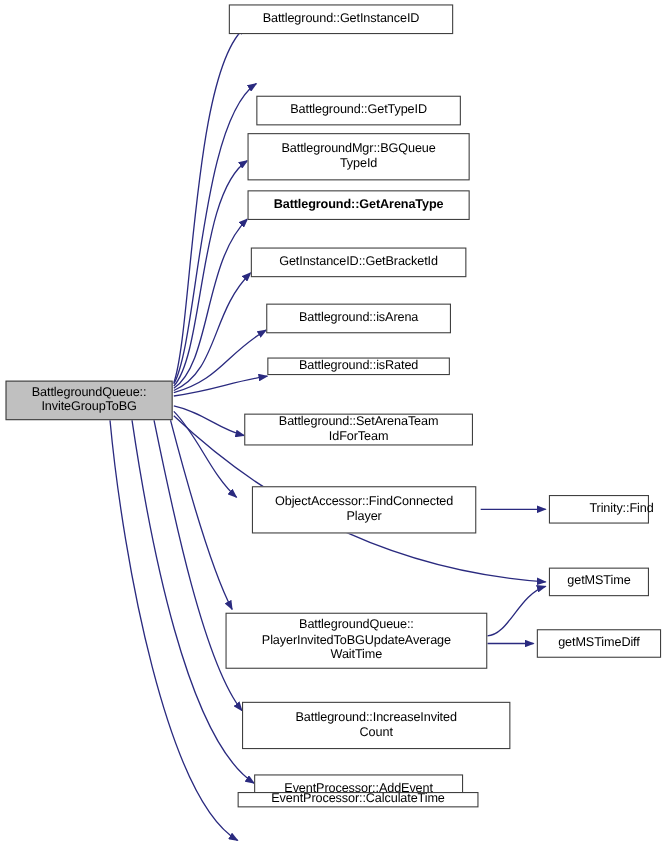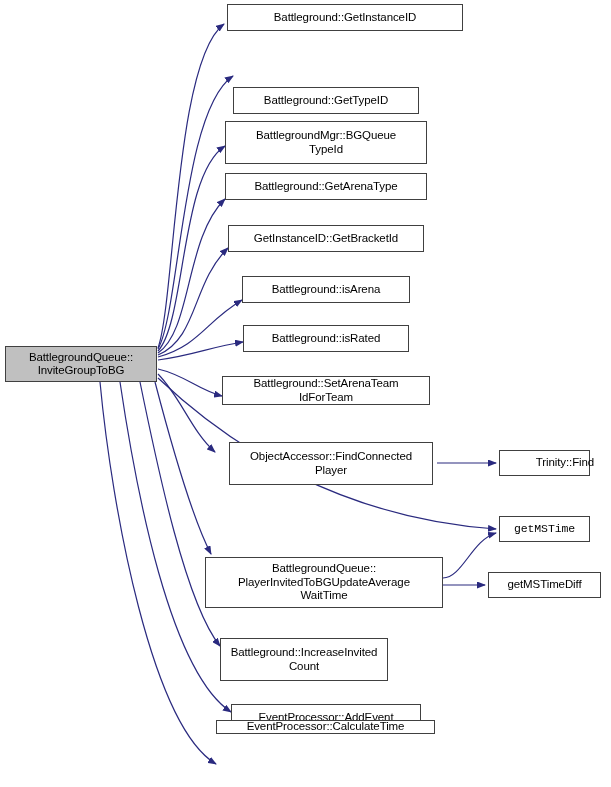--- a/index.html
+++ b/index.html
@@ -74,37 +74,37 @@
         <path d="M 100,382 C 112,510 152,726 216,764" fill="none" stroke="#2a2a7f" stroke-width="1.2" marker-end="url(#arrowhead)"></path>
         <path d="M 437,463 L 496,463" fill="none" stroke="#2a2a7f" stroke-width="1.2" marker-end="url(#arrowhead)"></path>
         <path d="M 443,578 C 462,578 472,540 496,533" fill="none" stroke="#2a2a7f" stroke-width="1.2" marker-end="url(#arrowhead)"></path>
         <path d="M 443,585 L 485,585" fill="none" stroke="#2a2a7f" stroke-width="1.2" marker-end="url(#arrowhead)"></path>
       </g>
   </svg>
 
   <div id="nodes-group">
       <div class="node root" style="left: 5px; top: 346px; width: 152px; height: 36px;">BattlegroundQueue::
 InviteGroupToBG</div>
-      <div class="node" style="left: 227px; top: 4px; width: 236px; height: 27px;">Battleground::GetInstanceID</div>
+      <div class="node" style="left: 208px; top: 4px; width: 204px; height: 27px;">Battleground::GetInstanceID</div>
       <div class="node" style="left: 233px; top: 56px; width: 186px; height: 27px; margin-top: 31px;">Battleground::GetTypeID</div>
       <div class="node" style="left: 225px; top: 104px; width: 202px; height: 43px; margin-top: 17px;">BattlegroundMgr::BGQueue
 TypeId</div>
-      <div class="node" style="left: 225px; top: 173px; width: 202px; height: 27px;">Battleground::GetArenaType</div>
+      <div class="node" style="left: 225px; top: 173px; width: 202px; height: 27px; font-weight: bold;">Battleground::GetArenaType</div>
       <div class="node" style="left: 228px; top: 225px; width: 196px; height: 27px;">GetInstanceID::GetBracketId</div>
       <div class="node" style="left: 242px; top: 276px; width: 168px; height: 27px;">Battleground::isArena</div>
-      <div class="node" style="left: 243px; top: 325px; width: 166px; height: 27px;">Battleground::isRated</div>
+      <div class="node" style="left: 243px; top: 325px; width: 166px; height: 16px;">Battleground::isRated</div>
       <div class="node" style="left: 222px; top: 376px; width: 208px; height: 29px;">Battleground::SetArenaTeam
 IdForTeam</div>
       <div class="node" style="left: 229px; top: 442px; width: 204px; height: 43px;">ObjectAccessor::FindConnected
 Player</div>
       <div class="node" style="left: 499px; top: 450px; width: 91px; height: 26px; padding-left: 41px;">Trinity::Find</div>
-      <div class="node" style="left: 499px; top: 516px; width: 91px; height: 26px; font-family: Liberation Mono, monospace;">getMSTime</div>
+      <div class="node" style="left: 499px; top: 516px; width: 91px; height: 26px;">getMSTime</div>
       <div class="node" style="left: 205px; top: 557px; width: 238px; height: 51px;">BattlegroundQueue::
 PlayerInvitedToBGUpdateAverage
 WaitTime</div>
       <div class="node" style="left: 488px; top: 572px; width: 113px; height: 26px;">getMSTimeDiff</div>
-      <div class="node" style="left: 220px; top: 638px; width: 168px; height: 43px;">Battleground::IncreaseInvited
+      <div class="node" style="left: 220px; top: 638px; width: 244px; height: 43px;">Battleground::IncreaseInvited
 Count</div>
       <div class="node" style="left: 231px; top: 704px; width: 190px; height: 27px; text-decoration: underline;">EventProcessor::AddEvent</div>
       <div class="node" style="left: 216px; top: 720px; width: 219px; height: 14px;">EventProcessor::CalculateTime</div>
     </div>
 
 </div>
 
 </body></html>

